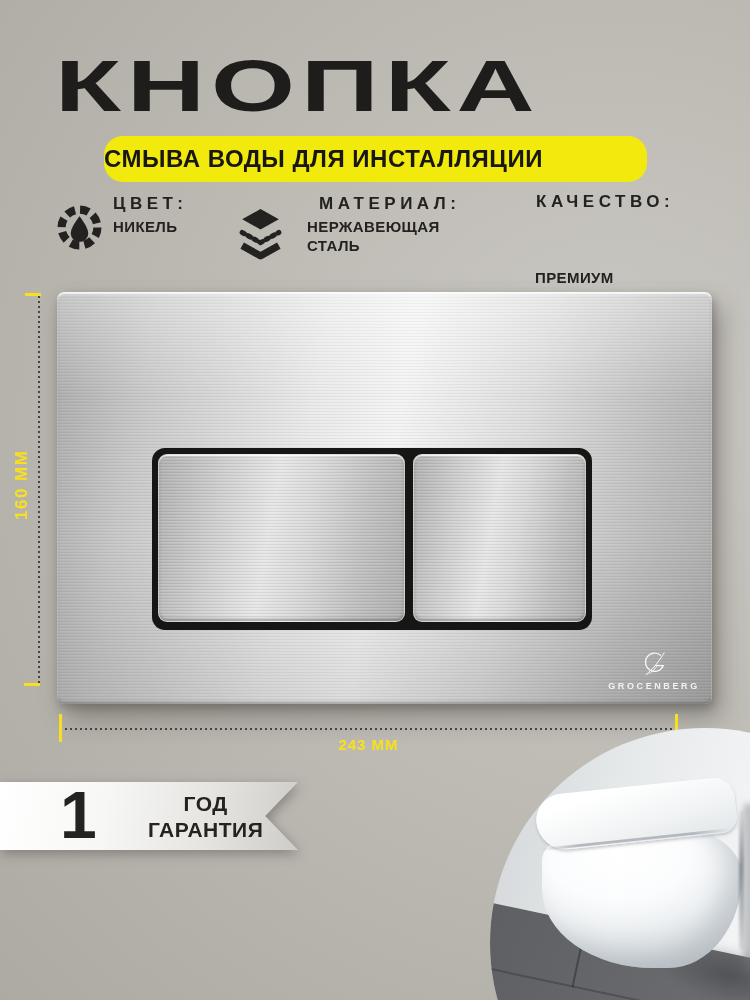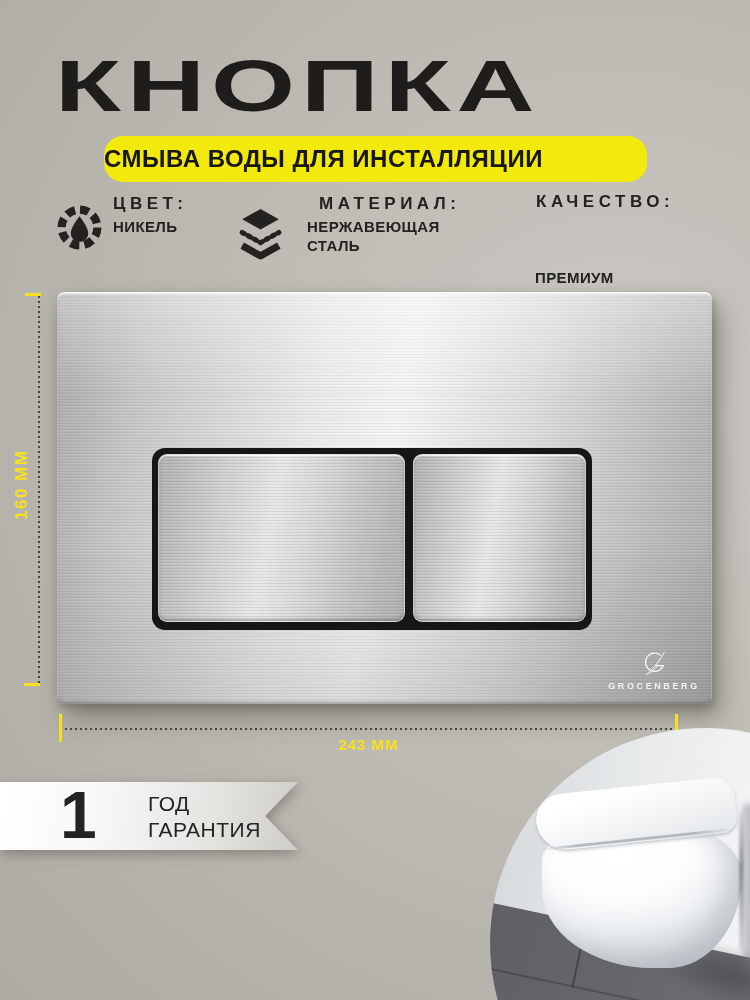--- a/index.html
+++ b/index.html
@@ -77,21 +77,21 @@
   .brand svg{display:block;margin:0 auto 2px auto;opacity:.9;}
   .brand-name{font-size:9px;font-weight:600;letter-spacing:2.6px;white-space:nowrap;}
   
   .ribbon-wrap{position:absolute;left:0;top:782px;filter:drop-shadow(2px 4px 6px rgba(60,58,52,.4));}
   .ribbon{
     position:relative;width:298px;height:68px;
     background:linear-gradient(100deg,#ffffff 0%,#f7f7f5 35%,#e5e4e1 70%,#cdccc9 100%);
     clip-path:polygon(0 0,100% 0,89% 50%,100% 100%,0 100%);
   }
   .ribbon-number{position:absolute;left:60px;top:-1px;font-size:66px;line-height:68px;font-weight:800;color:#242320;}
-  .ribbon-text{position:absolute;left:148px;top:9px;font-size:21px;line-height:26px;font-weight:400;letter-spacing:.5px;color:#242320;}
+  .ribbon-text{position:absolute;left:148px;top:9px;font-size:21px;line-height:26px;font-weight:700;letter-spacing:.5px;color:#242320;text-align:center;}
   
   .photo{
     position:absolute;left:490px;top:728px;width:430px;height:430px;border-radius:50%;overflow:hidden;
     background:linear-gradient(100deg,#d3d6d8 0%,#e6e9ea 28%,#f4f5f6 60%,#edeff0 100%);
   }
   .ph-floor{
     position:absolute;left:-30px;top:168px;width:640px;height:420px;transform-origin:0 0;transform:rotate(12deg);
     background:linear-gradient(100deg,#5d5e62 0%,#6b6c6f 40%,#7d7e81 70%,#97989a 100%);
   }
   .grout-h{position:absolute;left:0;top:64px;width:100%;height:2px;background:rgba(25,26,28,.28);}

